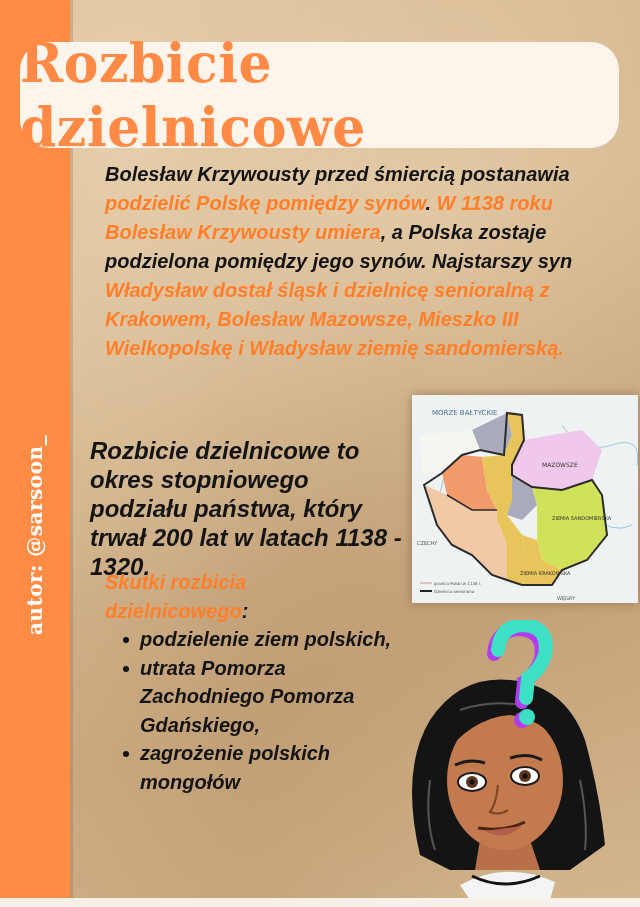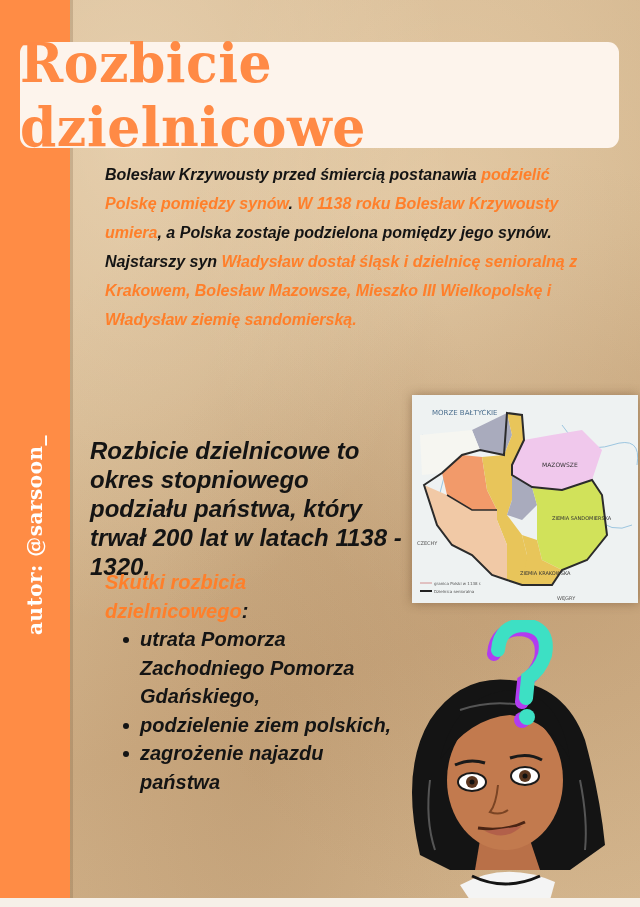--- a/index.html
+++ b/index.html
@@ -31,34 +31,34 @@
     white-space: nowrap;
     color: #ffffff;
     font-family: "DejaVu Serif", "Liberation Serif", serif;
     font-weight: bold;
     font-size: 20px;
     letter-spacing: 0.5px;
   }
   .title-card {
     position: absolute; left: 20px; top: 42px; width: 599px; height: 106px;
     background: #fdf4ec;
-    border-radius: 11px;
+    border-radius: 28px;
     display: flex; align-items: center; justify-content: flex-start;
   }
   .title-text {
     color: #ff8a45;
     font-family: "DejaVu Serif", "Liberation Serif", serif;
     font-weight: bold;
     font-size: 52px;
     letter-spacing: 0.5px;
     transform: scaleY(1.05);
   }
   .para1 {
     position: absolute; left: 105px; top: 160px; width: 490px;
-    font-size: 16px; line-height: 29px; font-weight: bold; font-style: italic;
+    font-size: 20px; line-height: 29px; font-weight: bold; font-style: italic;
     color: #141414;
   }
   .hl { color: #ff7f2a; }
   .para2 {
     position: absolute; left: 90px; top: 436px; width: 320px;
     font-size: 24px; line-height: 29px; font-weight: bold; font-style: italic;
     color: #141414;
   }
   .effects {
     position: absolute; left: 105px; top: 568px; width: 290px;
@@ -139,23 +139,23 @@
     <line x1="8" y1="188" x2="20" y2="188" stroke="#c77" stroke-width="0.8"></line>
     <text x="22" y="190" font-size="4" fill="#555" font-family="DejaVu Sans, sans-serif">granica Polski w 1138 r.</text>
     <line x1="8" y1="196" x2="20" y2="196" stroke="#222" stroke-width="2"></line>
     <text x="22" y="198" font-size="4" fill="#555" font-family="DejaVu Sans, sans-serif">Dzielnica senioralna</text>
   </svg>
 </div>
 
 <div class="effects">
   <span class="effects-title"><span class="hl">Skutki rozbicia dzielnicowego</span><span>:</span></span>
   <ul>
+    <li>podzielenie ziem polskich,</li>
     <li>utrata Pomorza Zachodniego Pomorza Gdańskiego,</li>
-    <li>podzielenie ziem polskich,</li>
-    <li>zagrożenie najazdu państwa</li>
+    <li>zagrożenie polskich mongołów</li>
   </ul>
 </div>
 
 <div class="avatar">
   <svg width="230" height="280" viewBox="0 0 230 280">
 
     <path d="M20 235 Q0 150 30 100 Q60 55 110 60 Q165 65 185 120 Q200 175 205 225 L170 250 L50 250 Z" fill="#141414"></path>
 
     <path d="M75 250 L80 220 L130 220 L140 250 Z" fill="#b97048"></path>
     <path d="M60 265 Q105 240 155 262 L150 280 L70 280 Z" fill="#f4f4f4"></path>

